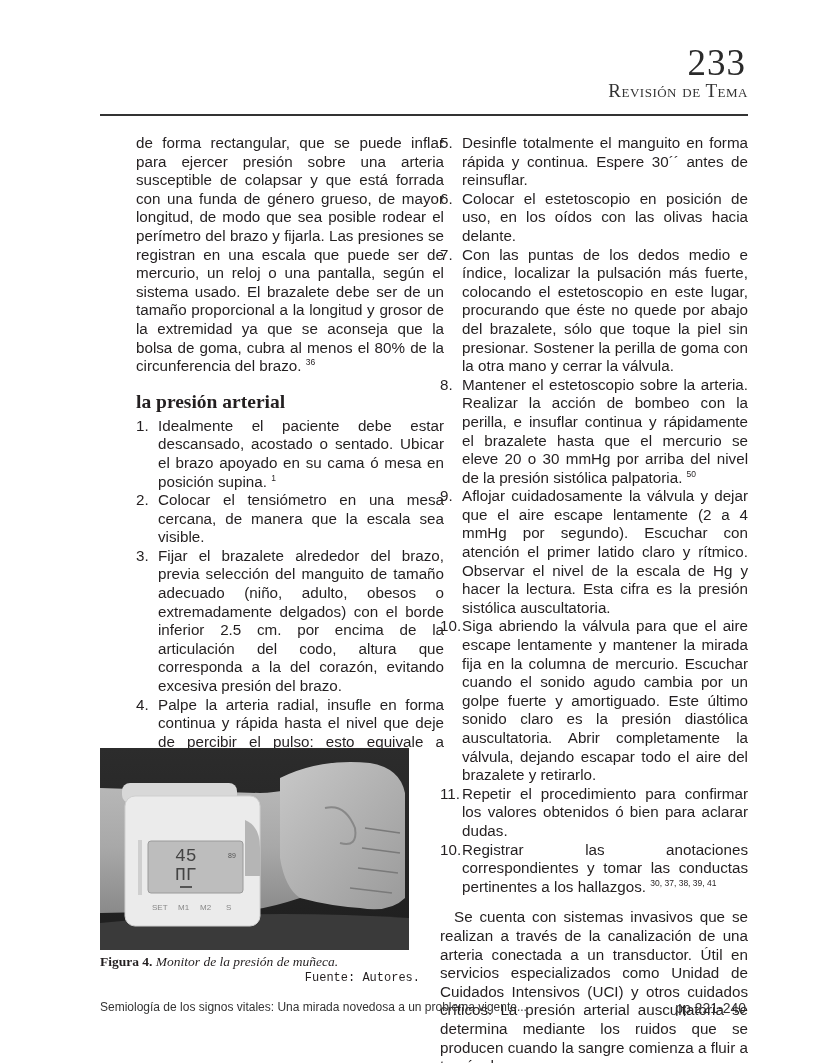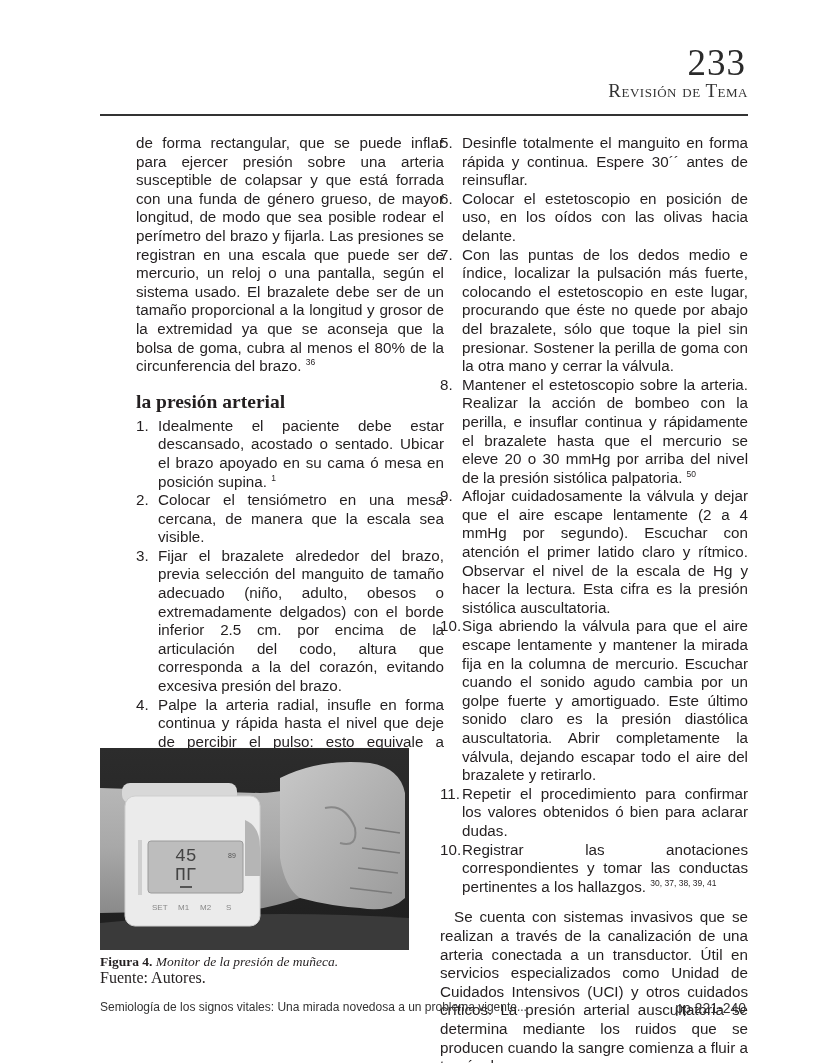--- a/index.html
+++ b/index.html
@@ -36,21 +36,21 @@
     .figure {
       position: absolute; left: 100px; top: 748px; width: 309px; height: 202px;
       background: #a3a3a3; overflow: hidden;
     }
     .fig-caption {
       position: absolute; left: 100px; top: 954px; width: 320px;
       font-size: 13px; line-height: 16px; color: #231f20;
     }
     .fig-caption .cap-label { font-family: "Liberation Serif", serif; font-weight: bold; font-size: 13.5px; text-align: center; }
     .fig-caption .cap-text { font-family: "Liberation Serif", serif; font-style: italic; font-size: 13.5px; }
-    .fig-caption .cap-source { font-family: Liberation Serif, serif; font-size: 16px; }
+    .fig-caption .cap-source { font-family: Liberation Mono, monospace; font-size: 12px; text-align: right; }
     .footer-left {
       position: absolute; left: 100px; top: 1000px;
       font-family: "Liberation Sans", sans-serif; font-size: 12px; color: #333;
     }
     .footer-right {
       position: absolute; right: 82px; top: 1000px;
       font-family: "Liberation Sans", sans-serif; font-size: 14px; color: #333;
     }
   </style>
 </head>

